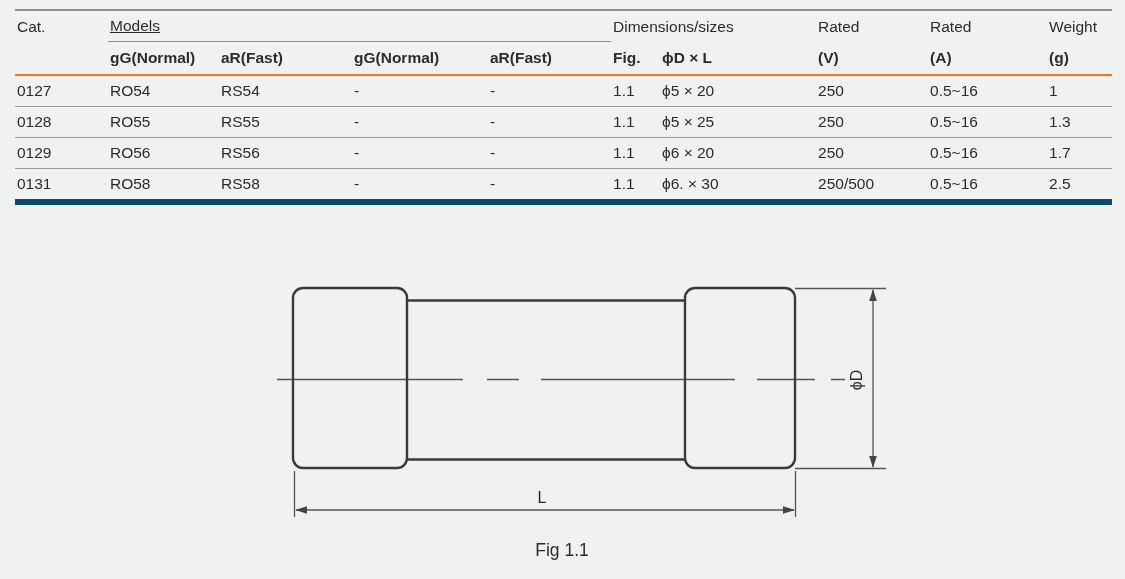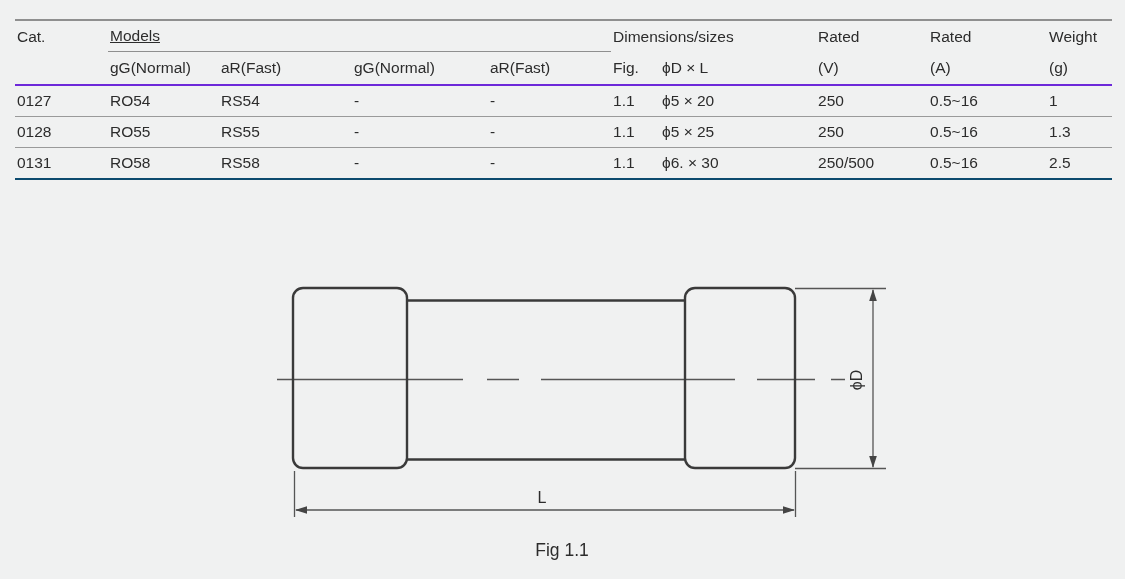--- a/index.html
+++ b/index.html
@@ -6,34 +6,34 @@
   body{
     width:1125px;height:579px;overflow:hidden;position:relative;
     background:#f0f1f1;
     font-family:"Liberation Sans","DejaVu Sans",sans-serif;
     color:#2c2c2c;
   }
   #sheet{position:absolute;left:0;top:0;width:1125px;height:579px;}
 
   
   table.spec{
-    position:absolute;left:15px;top:19px;width:1097px;
+    position:absolute;left:15px;top:9px;width:1097px;
     border-collapse:collapse;table-layout:fixed;
     border-top:2px solid #8f8f8f;
   }
   table.spec td{
     font-size:15.5px;line-height:1.1;
     padding:0 0 0 2px;vertical-align:middle;
     white-space:nowrap;overflow:hidden;
   }
   tr.hA td{height:30px;}
   tr.hB td{height:30px;}
-  tr.hC td{height:32px;border-bottom:2px solid #6d28d9;}
+  tr.hC td{height:32px;border-bottom:2px solid #f97316;font-weight:bold;}
   tr.data td{height:30px;border-bottom:1.5px solid #9a9a9a;}
-  tr.data.last td{border-bottom:2px solid #0c4a6e;margin-top:6px;}
+  tr.data.last td{border-bottom:6px solid #0c4a6e;margin-top:6px;}
   td.ub{border-bottom:1.5px solid #8f8f8f;text-decoration:underline;}   
 
   
   svg#fig{position:absolute;left:0;top:0;}
   .heavy{stroke:#3a3a3a;stroke-width:2.4;fill:none;}
   .thin{stroke:#555555;stroke-width:1.3;fill:none;}
   .arrow{fill:#444444;stroke:none;}
   text.dim{
     font-family:"Liberation Sans","DejaVu Sans",sans-serif;
     font-size:16px;fill:#2c2c2c;
@@ -105,20 +105,32 @@
       <td>RS55</td>
       <td>-</td>
       <td>-</td>
       <td>1.1</td>
       <td>ϕ5 × 25</td>
       <td>250</td>
       <td>0.5~16</td>
       <td>1.3</td>
     </tr>
 
+    <tr class="data">
+      <td>0129</td>
+      <td>RO56</td>
+      <td>RS56</td>
+      <td>-</td>
+      <td>-</td>
+      <td>1.1</td>
+      <td>ϕ6 × 20</td>
+      <td>250</td>
+      <td>0.5~16</td>
+      <td>1.7</td>
+    </tr>
 
 
     <tr class="data last">
       <td>0131</td>
       <td>RO58</td>
       <td>RS58</td>
       <td>-</td>
       <td>-</td>
       <td>1.1</td>
       <td>ϕ6. × 30</td>

